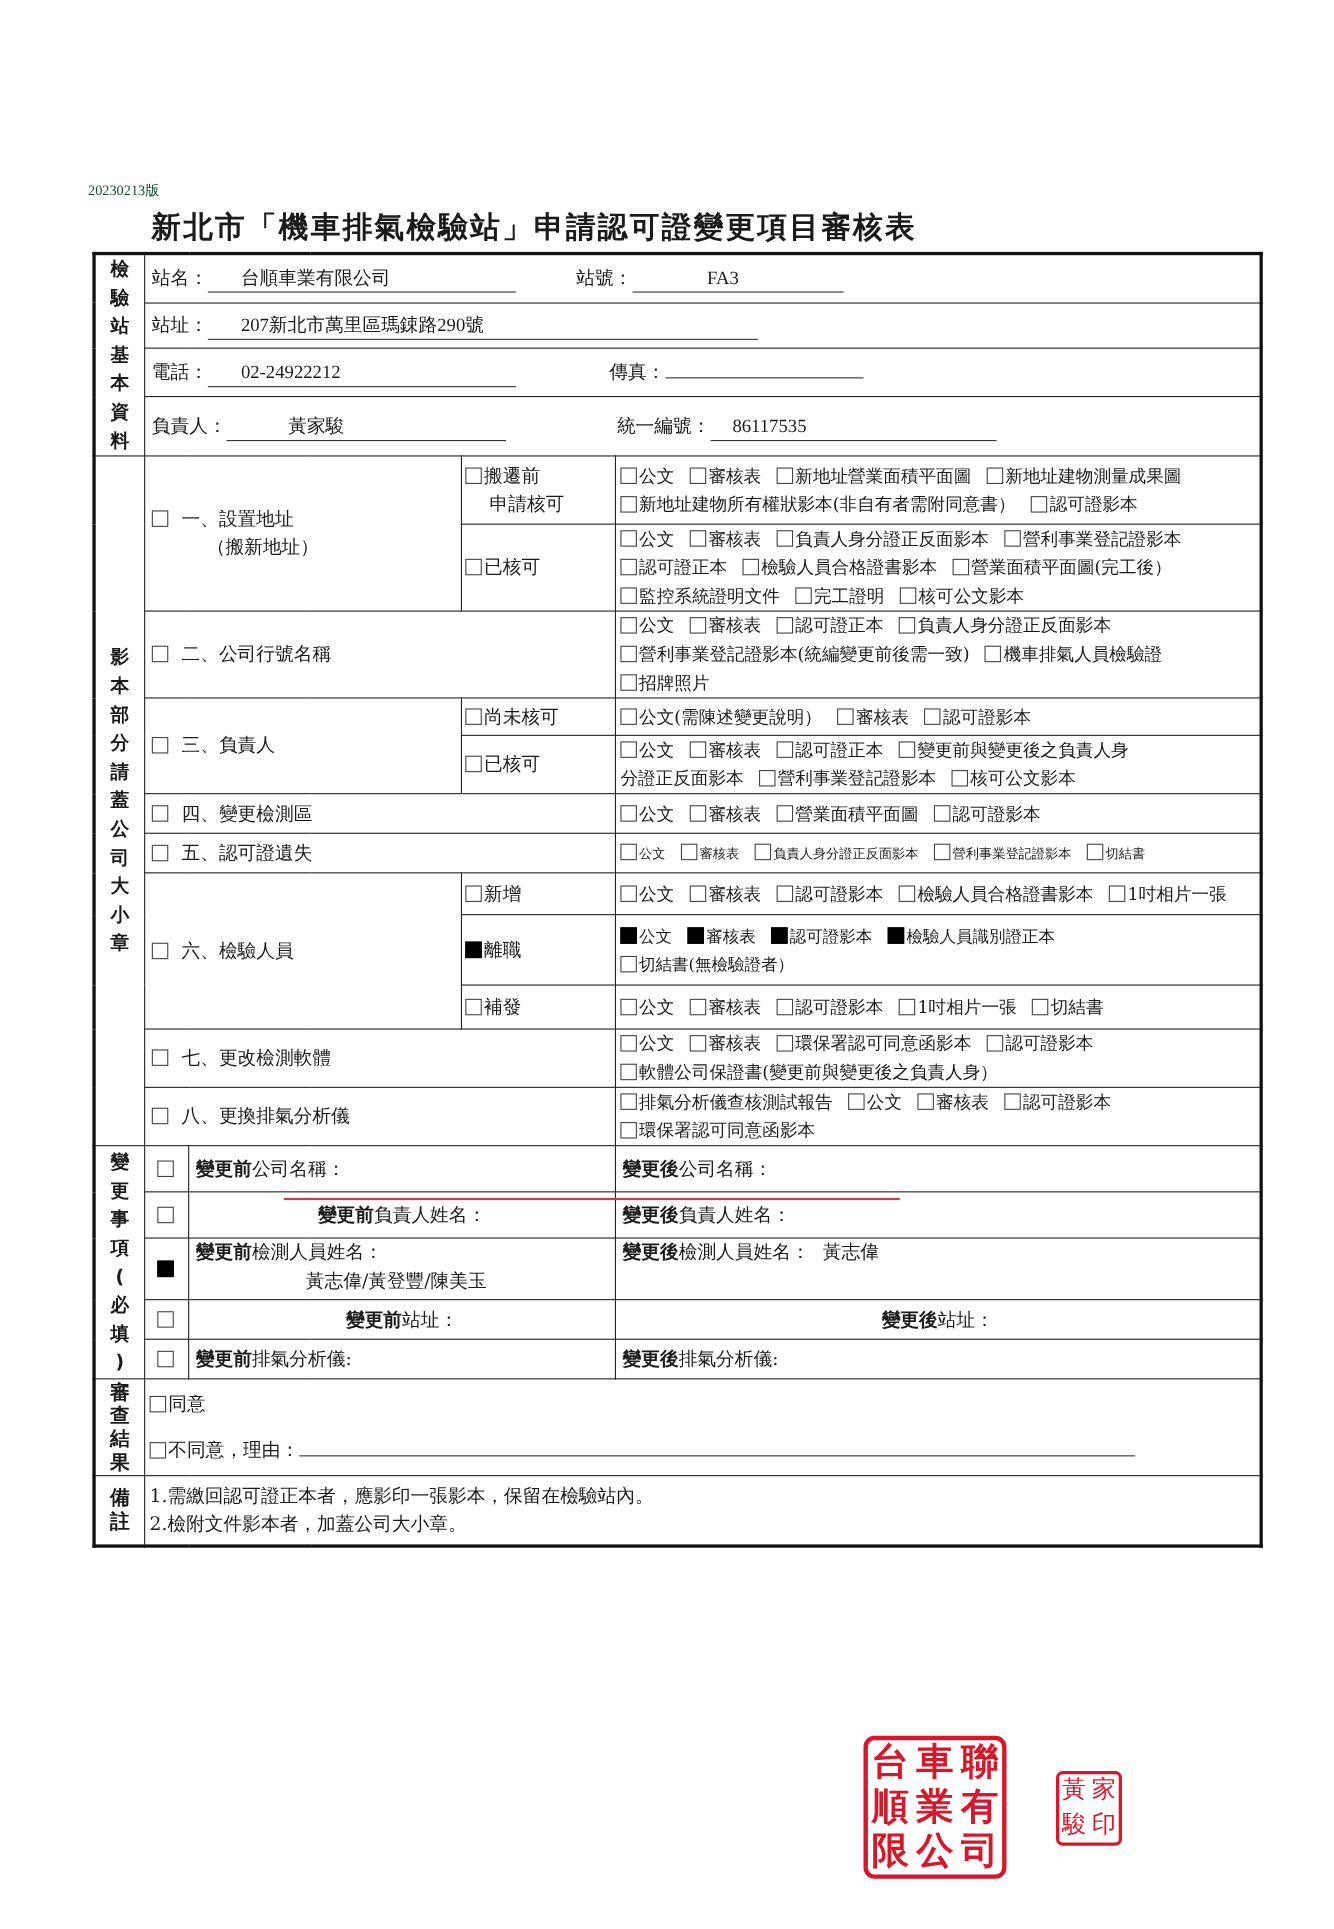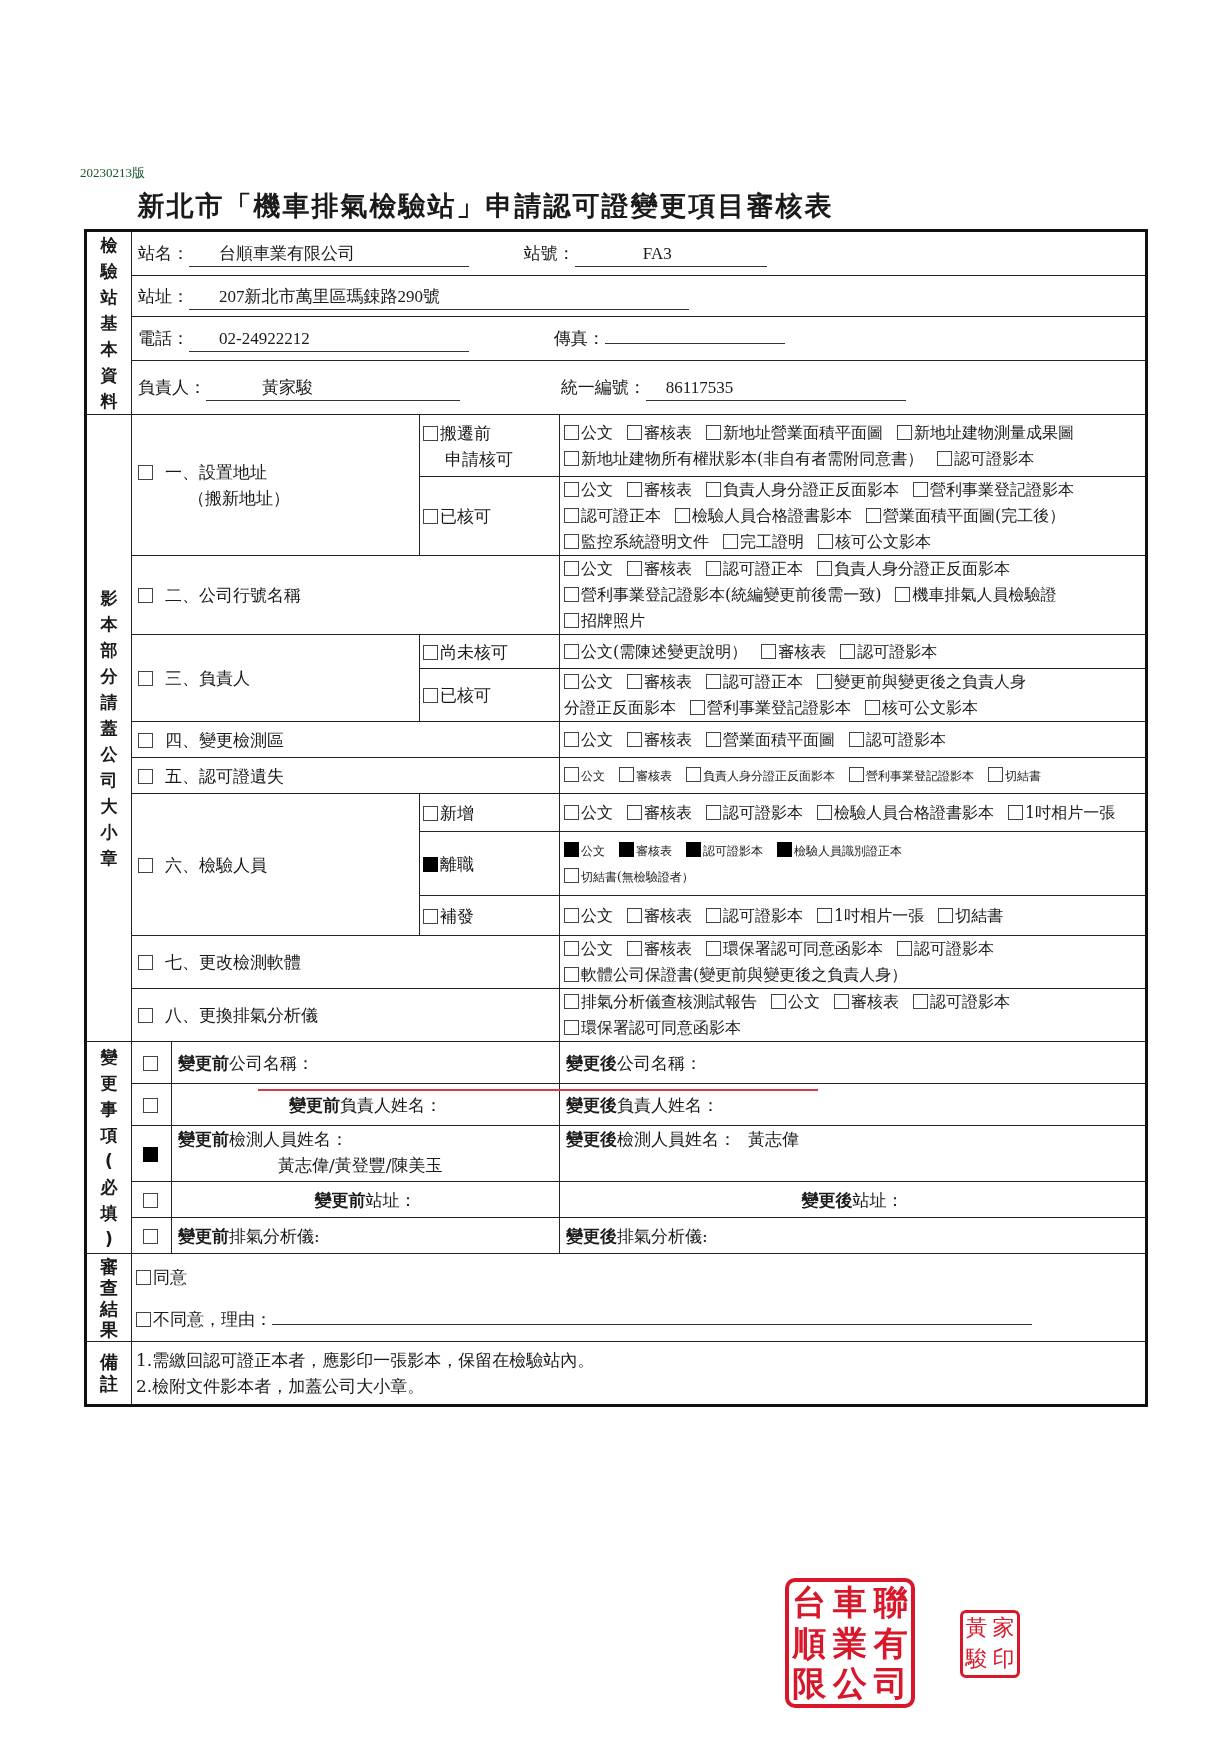--- a/index.html
+++ b/index.html
@@ -142,21 +142,21 @@
       </tr>
       <tr style="height: 38px;">
         <td colspan="3" rowspan="3"><span class="cb"></span><span style="margin-left:10px">六、檢驗人員</span></td>
         <td style="padding-left:3px"><span class="cb"></span><span>新增</span></td>
         <td style="font-size:16px;padding-left:4px">
           <div><span class="item"><span class="cb"></span><span>公文</span></span><span class="item"><span class="cb"></span><span>審核表</span></span><span class="item"><span class="cb"></span><span>認可證影本</span></span><span class="item"><span class="cb"></span><span>檢驗人員合格證書影本</span></span><span class="item"><span class="cb"></span><span>1吋相片一張</span></span></div>
         </td>
       </tr>
       <tr style="height: 64px;">
         <td style="padding-left:3px"><span class="cb on"></span><span>離職</span></td>
-        <td style="font-size:12px;padding-left:4px">
+        <td style="font-size:15px;padding-left:4px">
           <div><span class="item"><span class="cb on"></span><span>公文</span></span><span class="item"><span class="cb on"></span><span>審核表</span></span><span class="item"><span class="cb on"></span><span>認可證影本</span></span><span class="item"><span class="cb on"></span><span>檢驗人員識別證正本</span></span></div>
           <div><span class="item"><span class="cb"></span><span>切結書(無檢驗證者）</span></span></div>
         </td>
       </tr>
       <tr style="height: 40px;">
         <td style="padding-left:3px"><span class="cb"></span><span>補發</span></td>
         <td style="font-size:16px;padding-left:4px">
           <div><span class="item"><span class="cb"></span><span>公文</span></span><span class="item"><span class="cb"></span><span>審核表</span></span><span class="item"><span class="cb"></span><span>認可證影本</span></span><span class="item"><span class="cb"></span><span>1吋相片一張</span></span><span class="item"><span class="cb"></span><span>切結書</span></span></div>
         </td>
       </tr>

